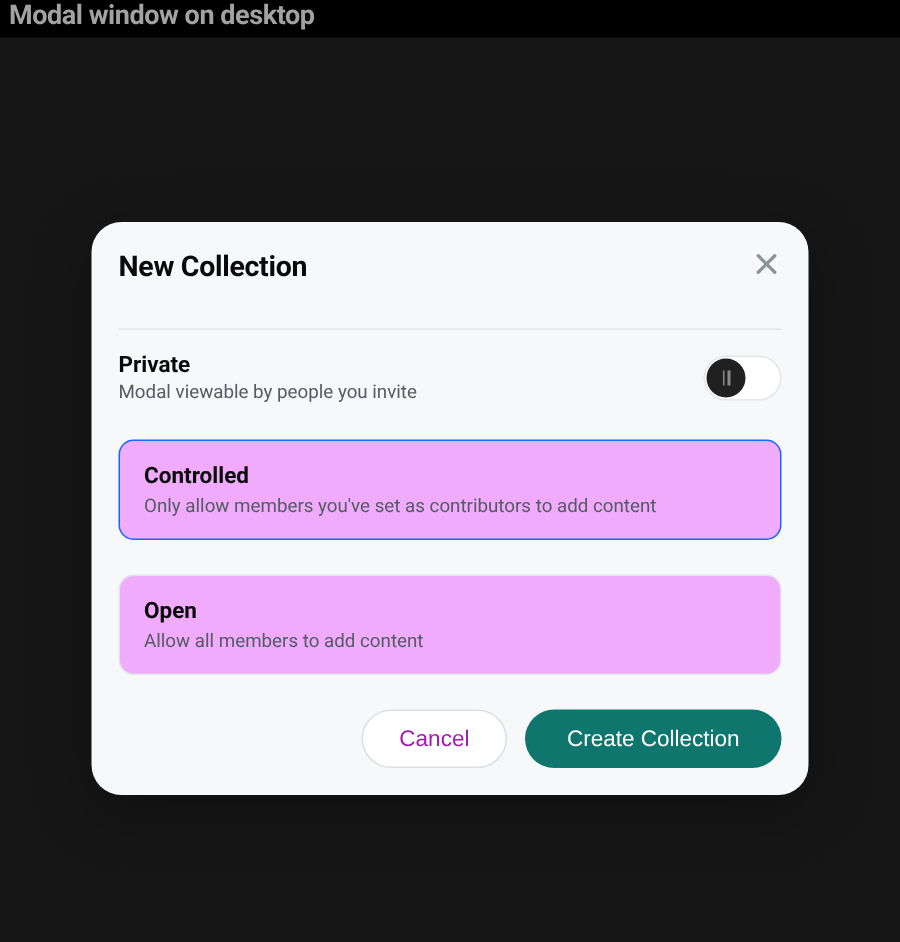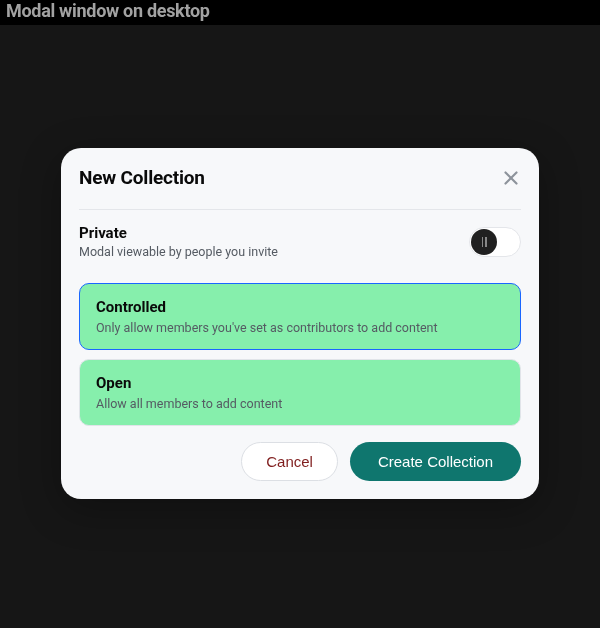--- a/index.html
+++ b/index.html
@@ -46,22 +46,22 @@
       background: #f7f8fa;
       border-radius: 20px;
       width: 478px;
       padding: 18px 18px 18px 18px;
       box-shadow: 0 10px 40px rgba(0,0,0,0.3);
     }
     
     .modal-header {
       display: flex;
       justify-content: space-between;
-      align-items: center;
-      padding-bottom: 20px;
+      align-items: flex-start;
+      padding-bottom: 30px;
       border-bottom: 1px solid #e4e6ea;
       gap: 44px;
     }
     
     .modal-title {
       font-size: 19px;
       font-weight: 700;
       color: #0a0a0a;
       letter-spacing: -0.2px;
     }
@@ -138,25 +138,25 @@
       margin: 0 1px;
     }
     
     .contribution-label {
       font-size: 13px;
       color: #1a1a1a;
       margin-bottom: 12px;
     }
     
     .option-card {
-      background: #86efac;
+      background: #f0abfc;
       border: 1px solid #e1e4e9;
       border-radius: 10px;
       padding: 14px 16px;
-      margin-bottom: 9px;
+      margin-bottom: 23px;
       cursor: pointer;
     }
     
     .option-card.selected {
       border: 1.5px solid #1a66ff;
     }
     
     .option-title {
       font-size: 15px;
       font-weight: 700;
@@ -180,21 +180,21 @@
       border-radius: 22px;
       padding: 10px 24px;
       font-size: 15px;
       font-weight: 500;
       cursor: pointer;
       border: none;
     }
     
     .btn-cancel {
       background: #ffffff;
-      color: #7f1d1d;
+      color: #a21caf;
       border: 1px solid #dcdfe4;
     }
     
     .btn-primary {
       background: #0f766e;
       color: #ffffff;
       padding: 10px 28px;
       text-align: center;
     }
   </style>

